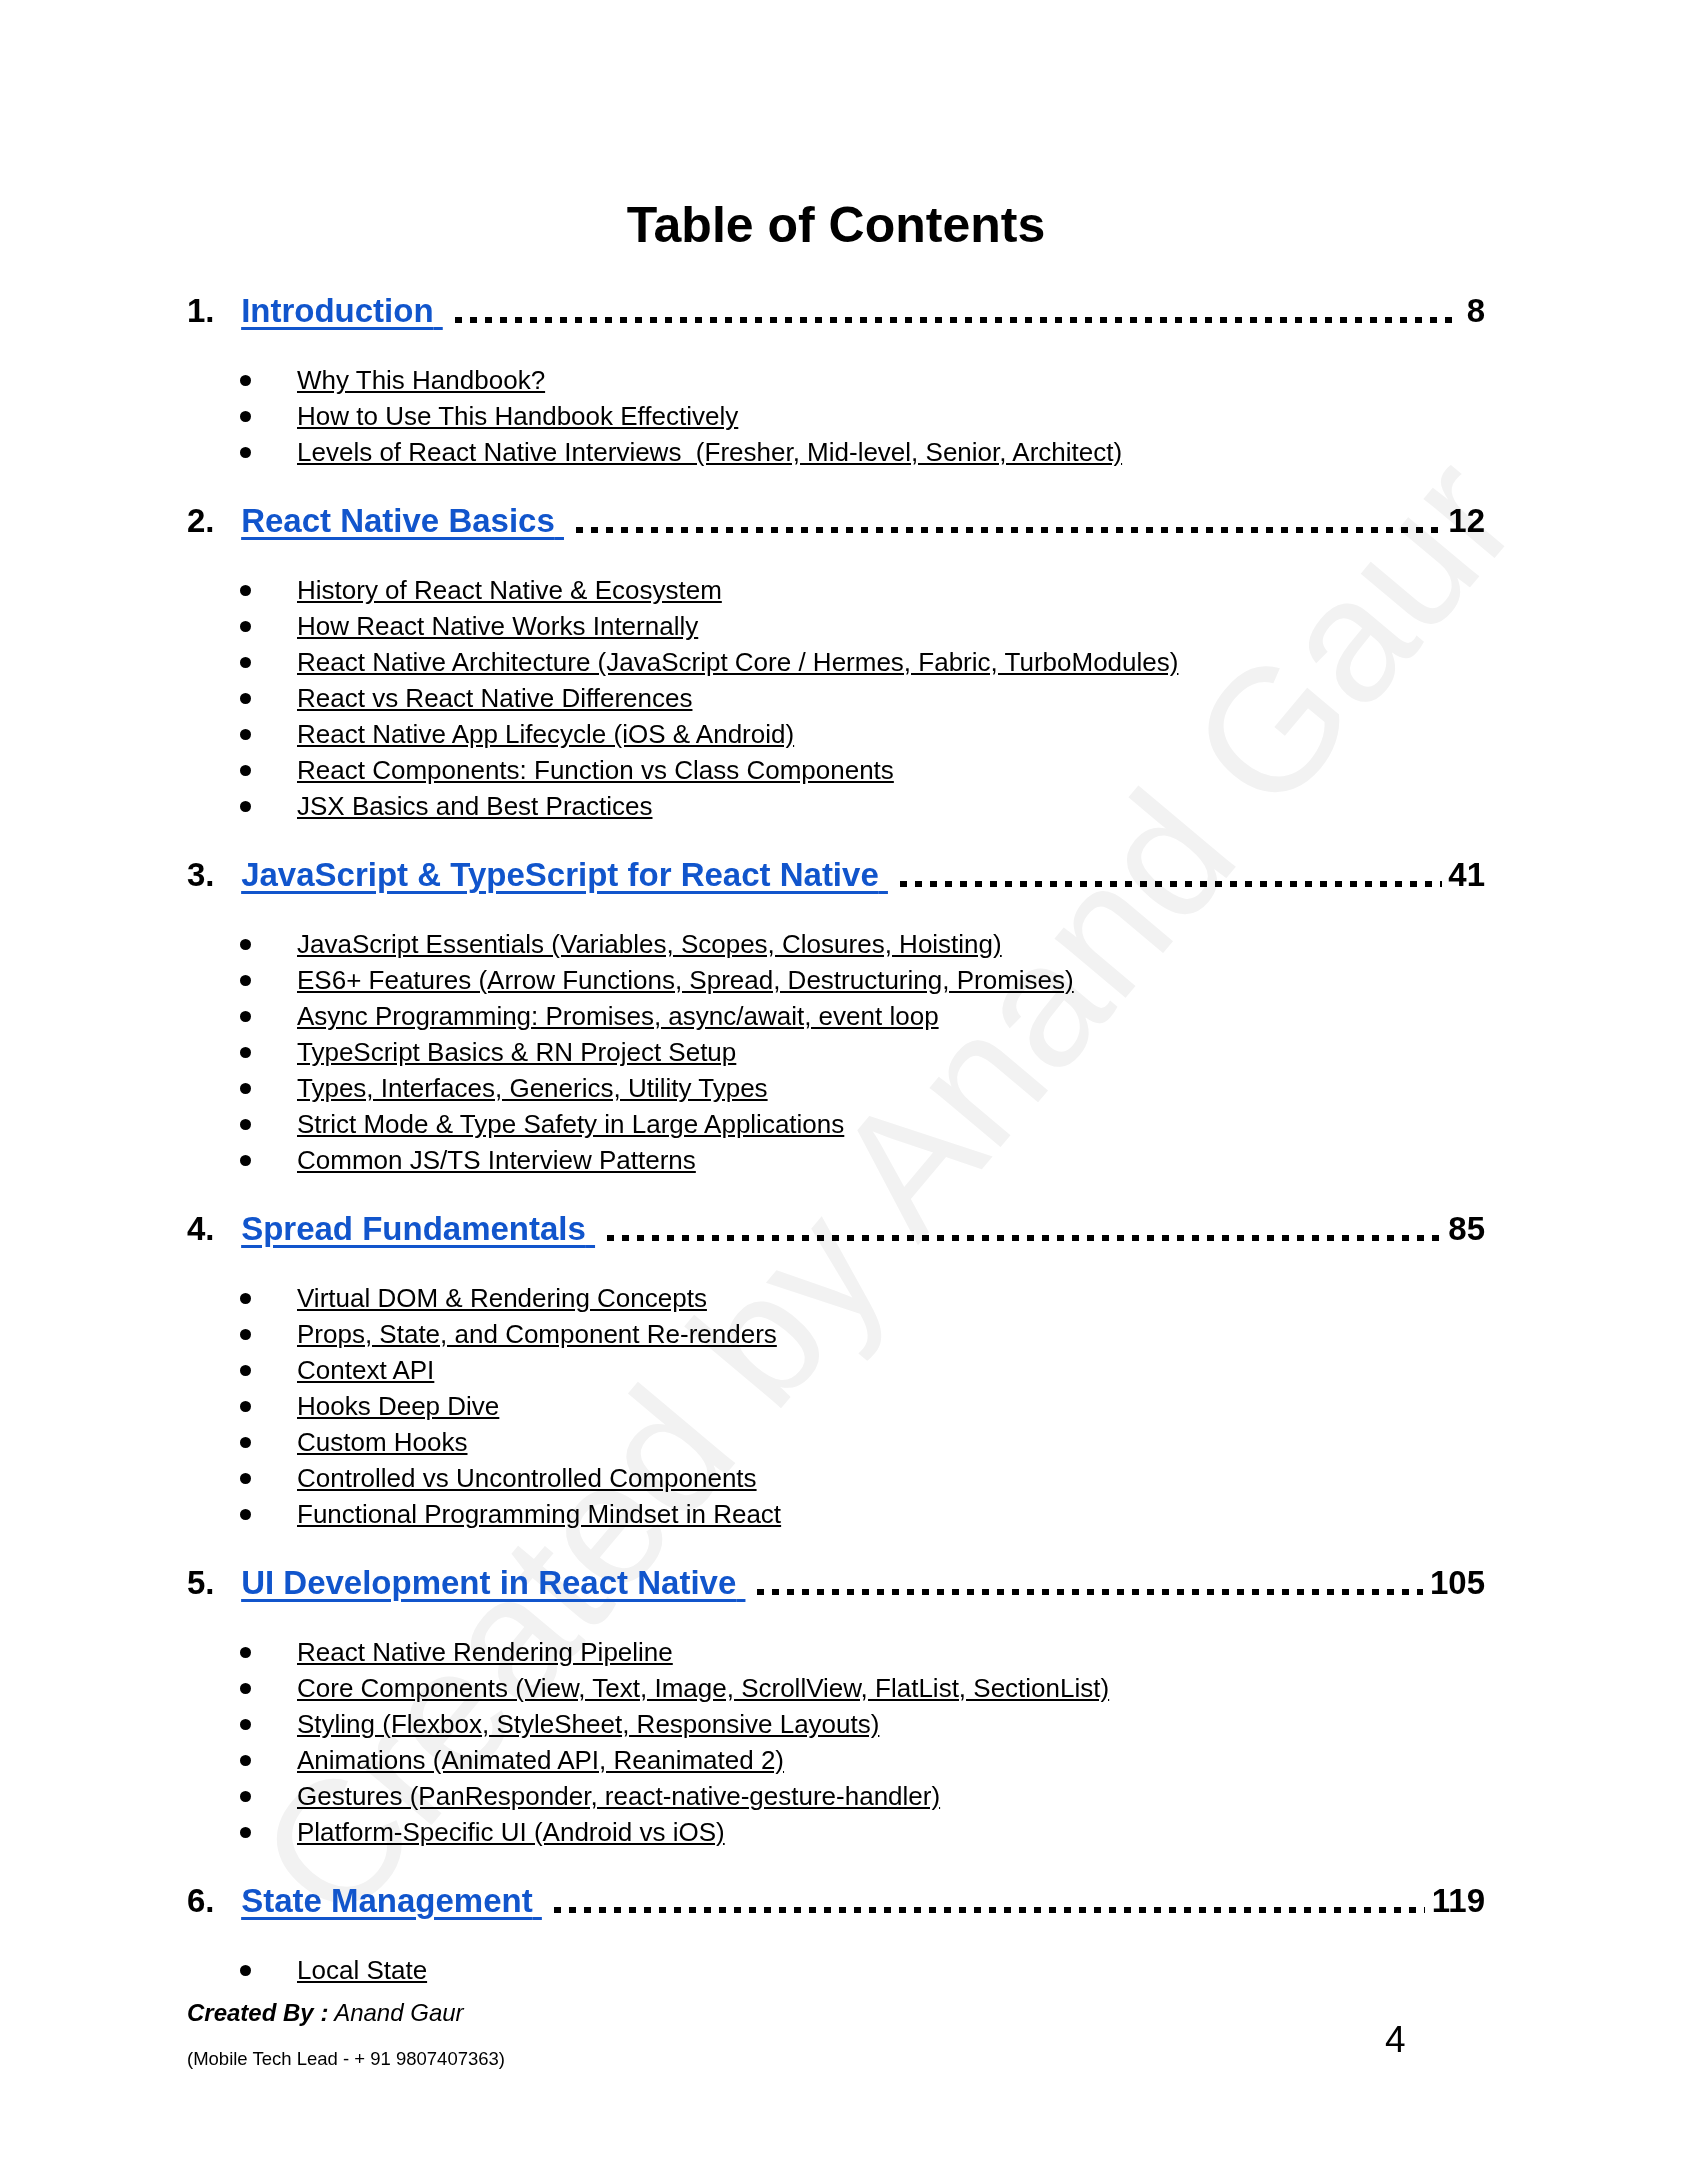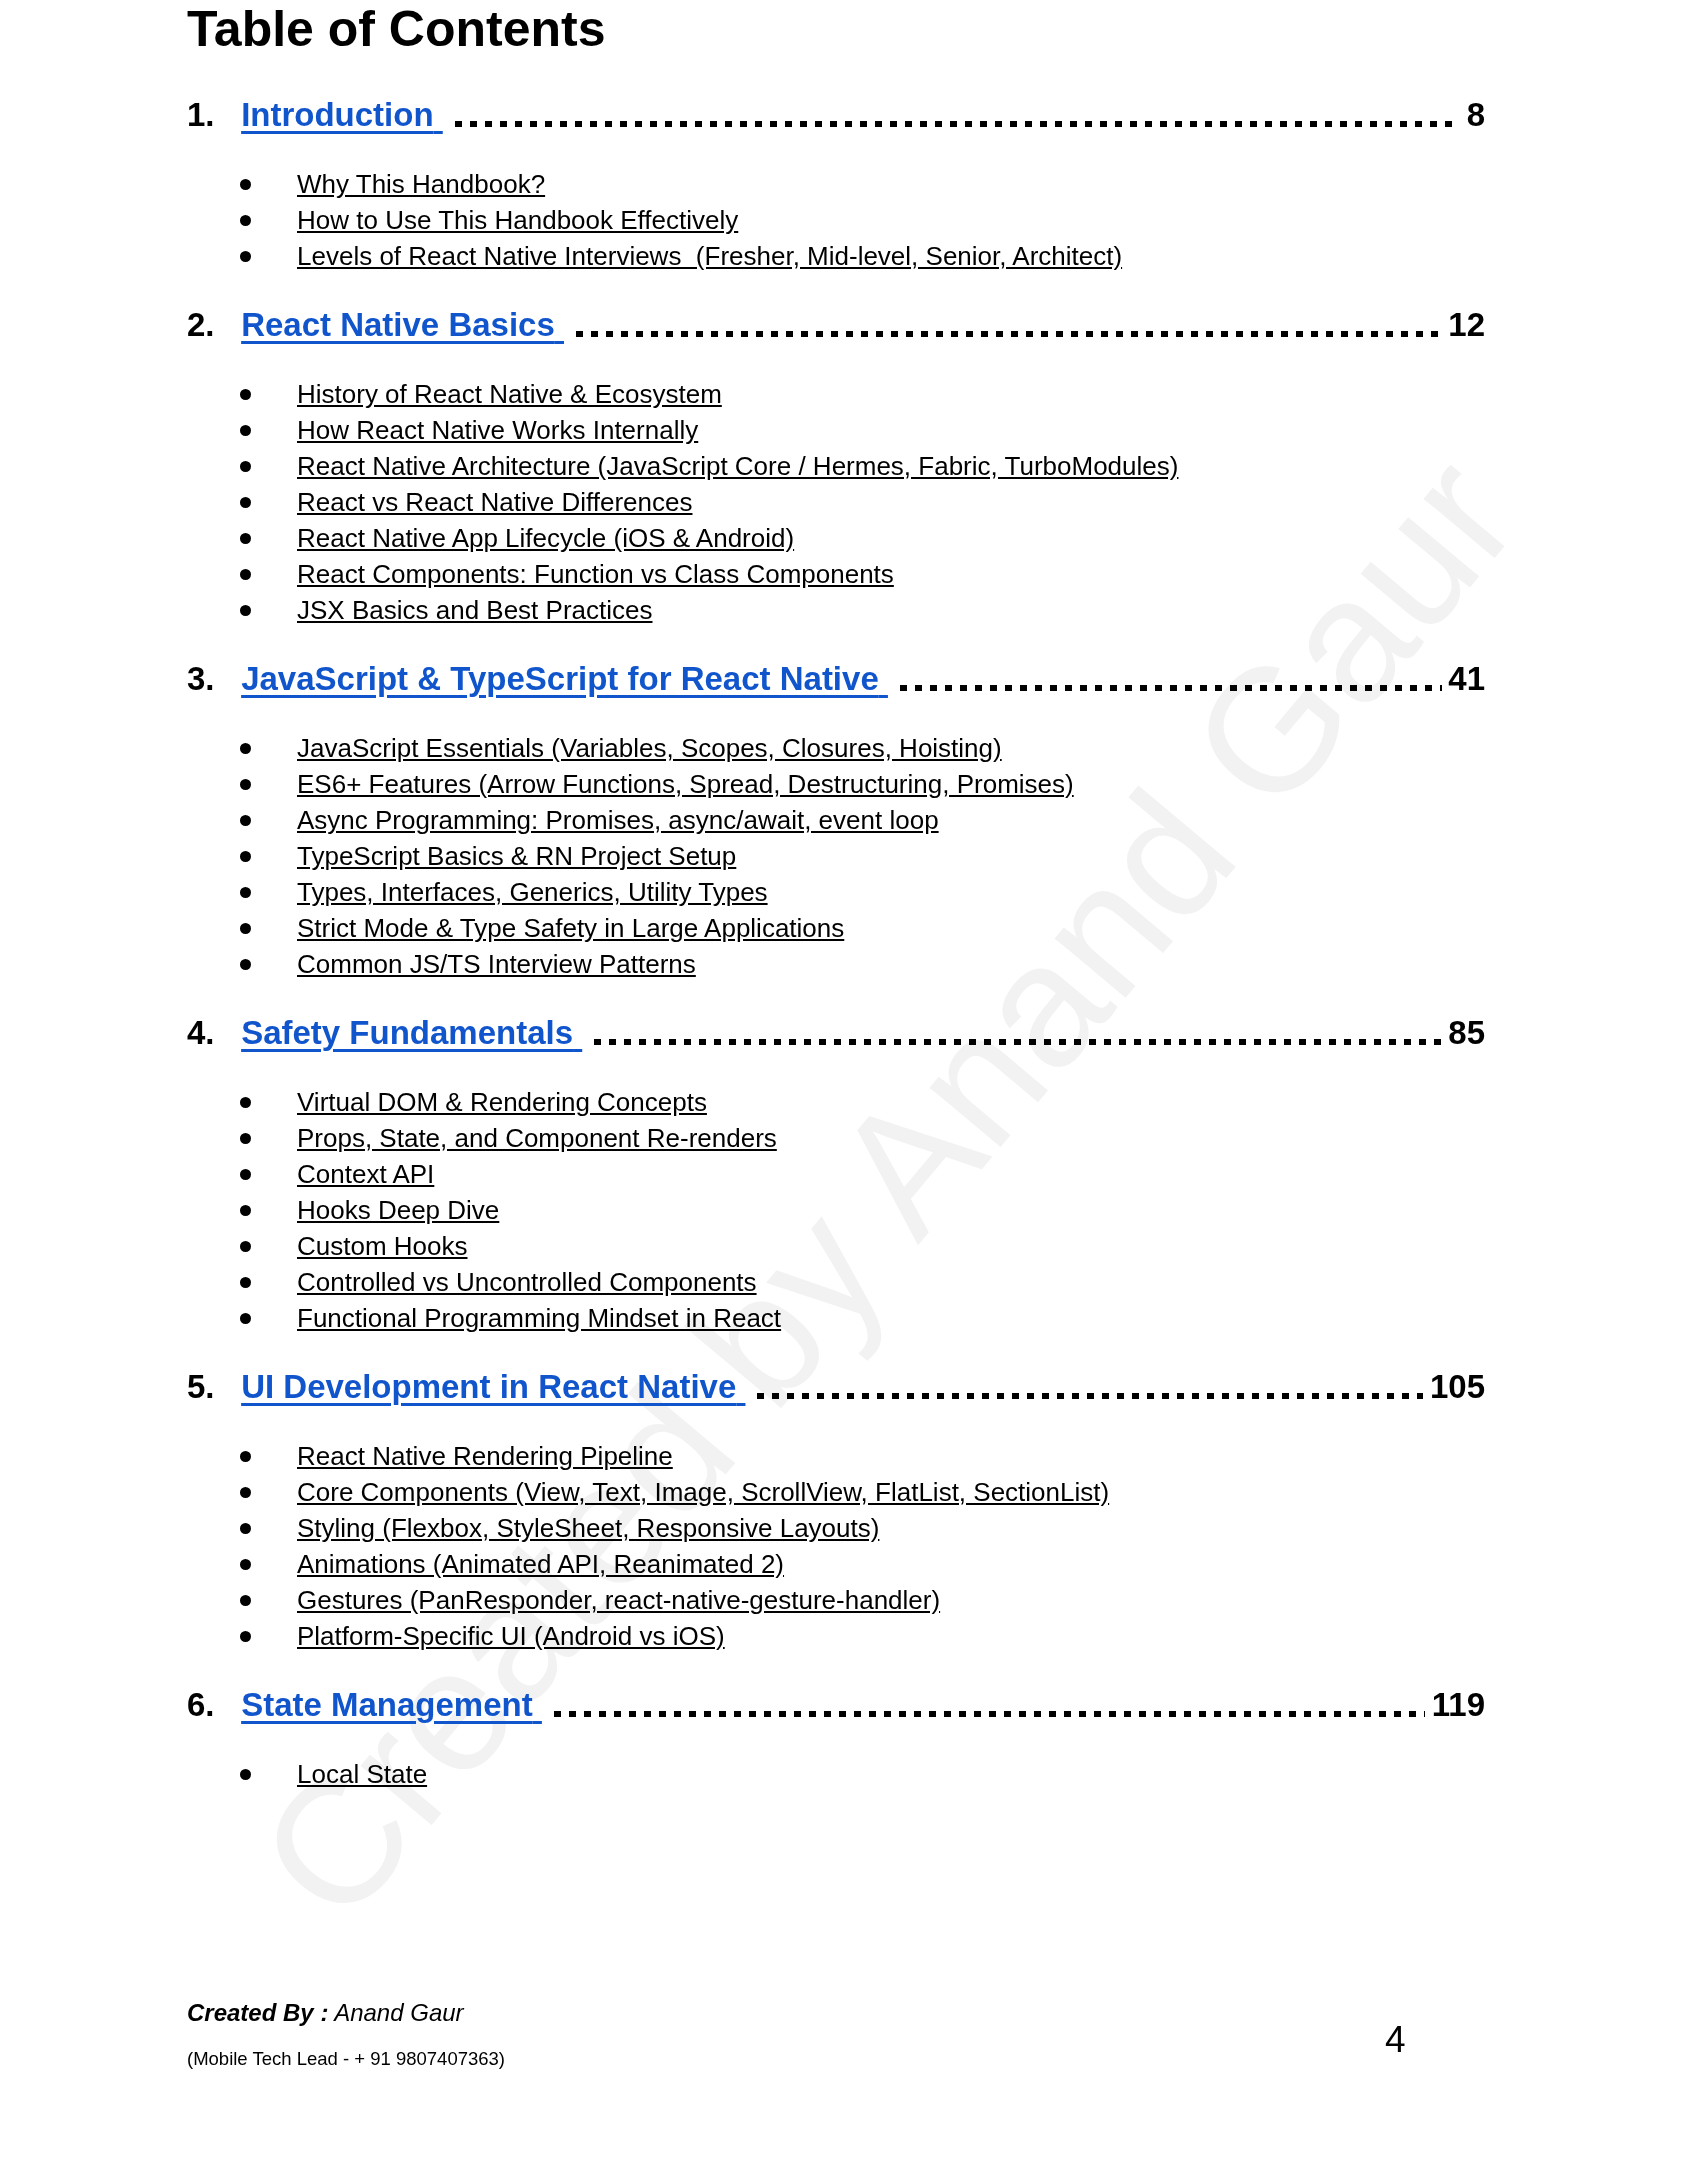--- a/index.html
+++ b/index.html
@@ -25,24 +25,26 @@
     z-index: 0;
     user-select: none;
   }
   .content {
     position: relative;
     z-index: 1;
     margin: 0 202px 0 187px; 
   }
   .doc-title {
     margin: 0;
+    padding-top: 196px;
     font-size: 50px;
     line-height: 58px;
     font-weight: 700;
     letter-spacing: 0px;
+    text-align: center;
   }
   .toc { margin-top: 38px; }
   .toc-section { margin-top: 32px; }
   .toc-heading {
     display: flex;
     align-items: baseline;
     font-size: 33px;
     line-height: 38px;
     font-weight: 700;
     white-space: nowrap;
@@ -173,21 +175,21 @@
             <li class="toc-item"><span class="bullet"></span><span>TypeScript Basics &amp; RN Project Setup</span></li>
             <li class="toc-item"><span class="bullet"></span><span>Types, Interfaces, Generics, Utility Types</span></li>
             <li class="toc-item"><span class="bullet"></span><span>Strict Mode &amp; Type Safety in Large Applications</span></li>
             <li class="toc-item"><span class="bullet"></span><span>Common JS/TS Interview Patterns</span></li>
           </ul>
   </div>
 
   <div class="toc-section">
     <div class="toc-heading">
       <span class="section-number">4.</span>
-            <span class="toc-link">Safety Fundamentals</span>
+            <span class="toc-link">Spread Fundamentals</span>
       <span class="dot-leader"></span>
       <span class="section-page">85</span>
     </div>
     <ul class="toc-items">
             <li class="toc-item"><span class="bullet"></span><span>Virtual DOM &amp; Rendering Concepts</span></li>
             <li class="toc-item"><span class="bullet"></span><span>Props, State, and Component Re-renders</span></li>
             <li class="toc-item"><span class="bullet"></span><span>Context API</span></li>
             <li class="toc-item"><span class="bullet"></span><span>Hooks Deep Dive</span></li>
             <li class="toc-item"><span class="bullet"></span><span>Custom Hooks</span></li>
             <li class="toc-item"><span class="bullet"></span><span>Controlled vs Uncontrolled Components</span></li>

